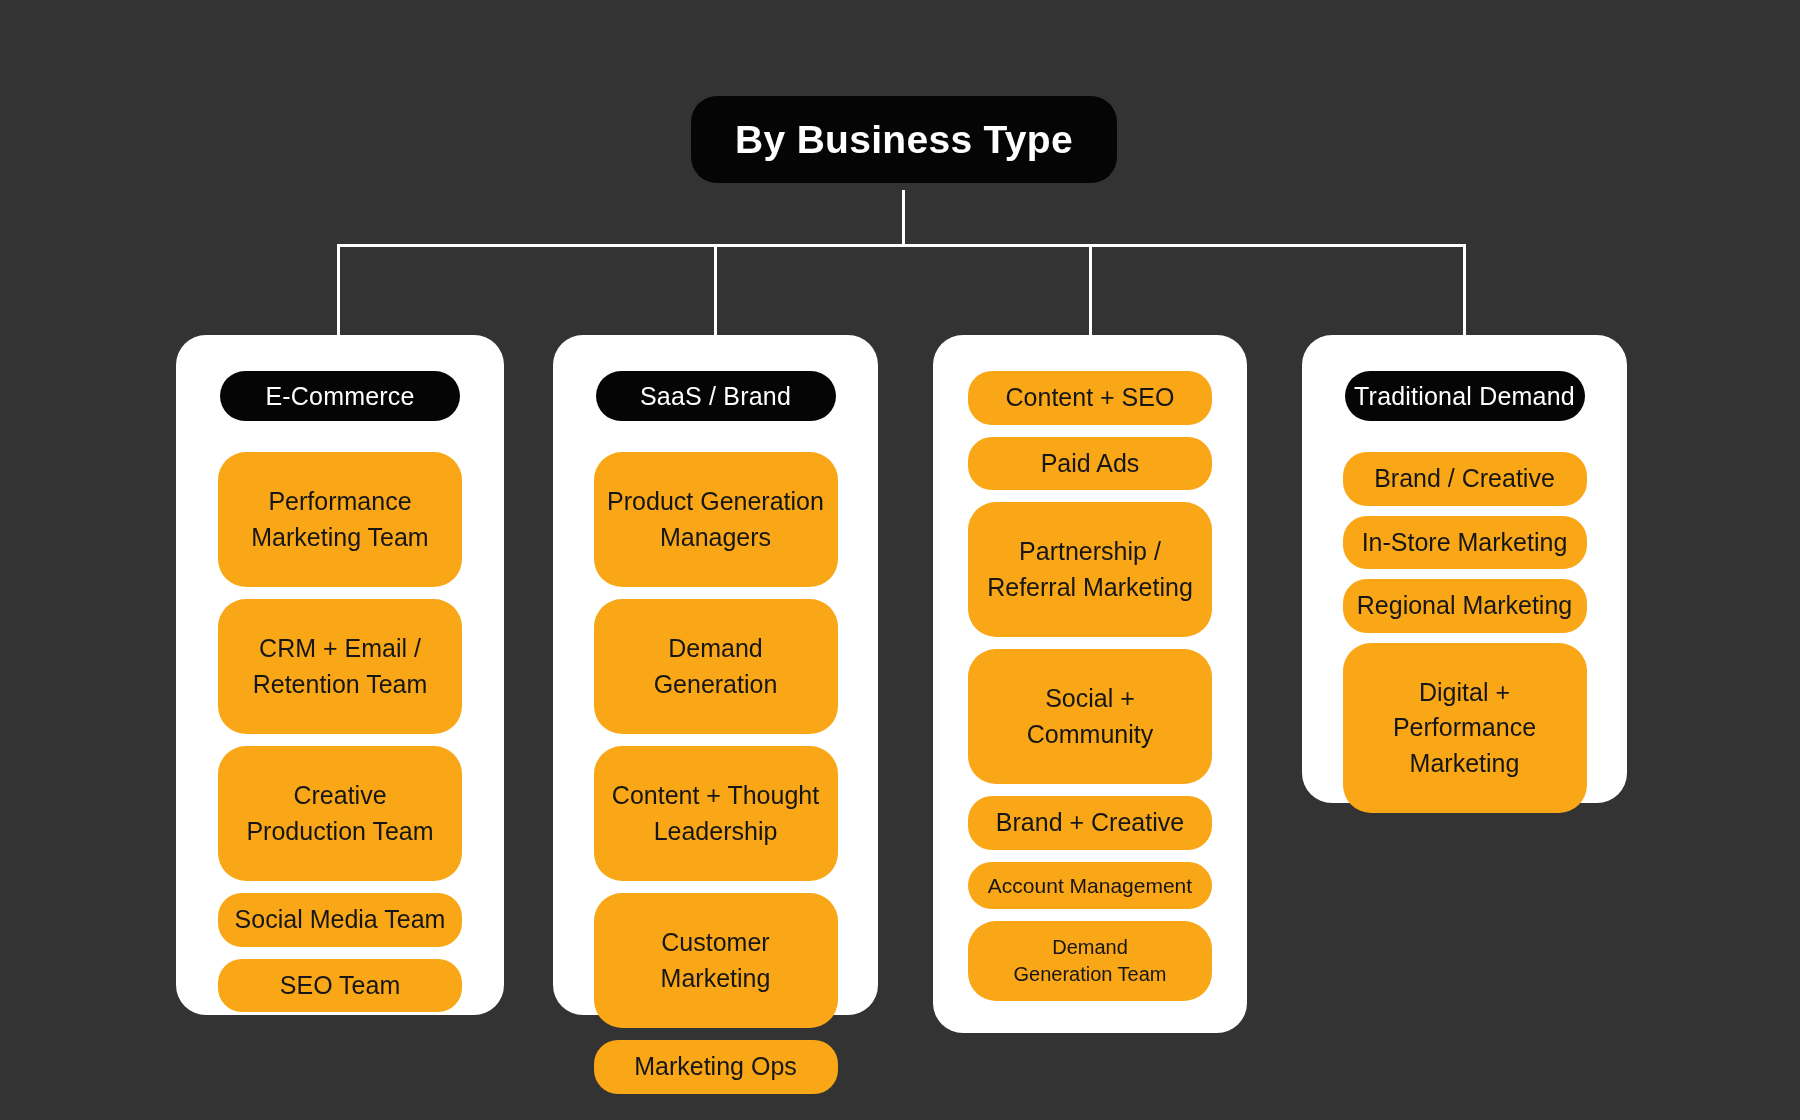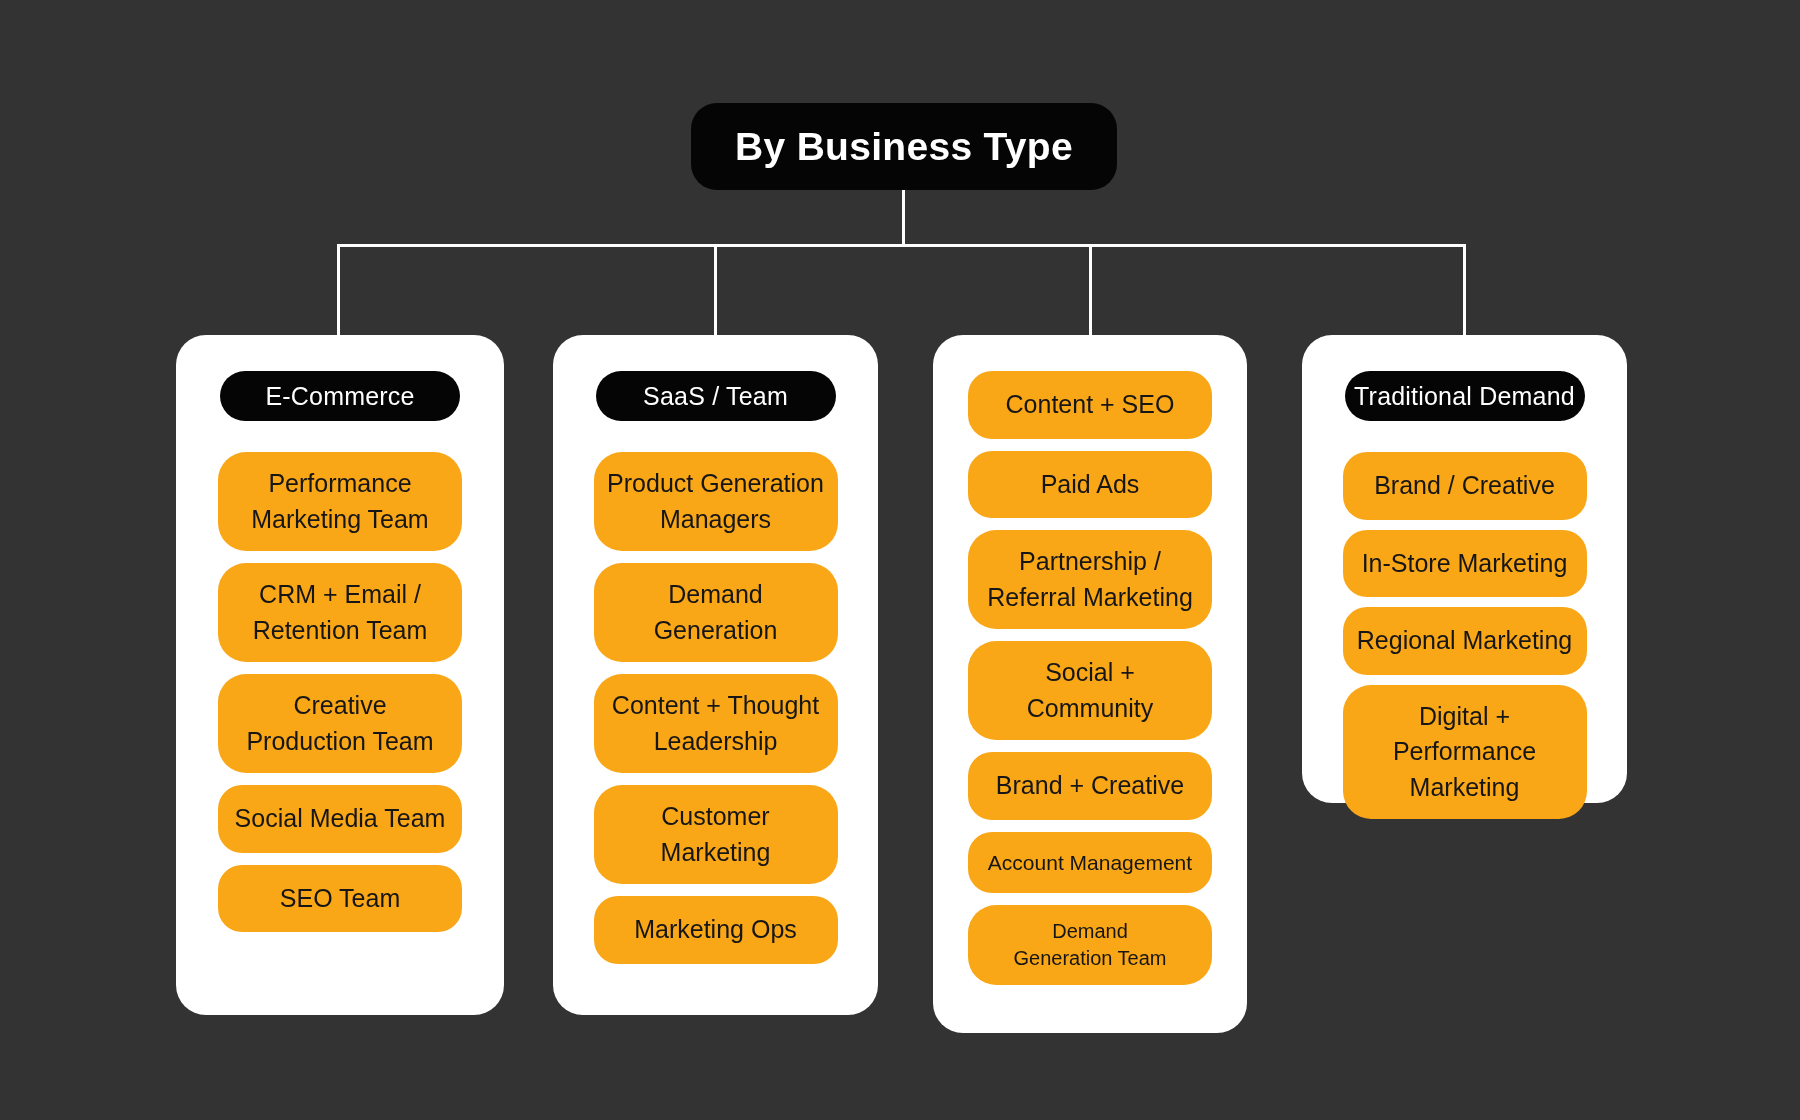--- a/index.html
+++ b/index.html
@@ -6,21 +6,21 @@
   .canvas {
     position: relative;
     width: 1800px;
     height: 1120px;
     background: var(--bg, #333333);
     font-family: "Liberation Sans", sans-serif;
     overflow: hidden;
   }
   .title-box {
     position: absolute;
-    left: 691px; top: 103px;
+    left: 691px; top: 96px;
     width: 426px; height: 87px;
     background: var(--node, #050505);
     border-radius: 26px;
     color: #ffffff;
     display: flex; align-items: center; justify-content: center;
     font-size: 39px; font-weight: 700; letter-spacing: 0.3px;
   }
   .line { position: absolute; background: var(--connector, #ffffff); }
   .card {
     position: absolute;
@@ -48,26 +48,26 @@
   .btn {
     width: 244px;
     box-sizing: border-box;
     background: var(--accent, #F9A617);
     border-radius: 24px;
     color: var(--ink, #161616);
     font-size: 25px; font-weight: 500;
     text-align: center;
     white-space: pre-line;
     line-height: 1.42;
-    padding: 16px 6px;
+    padding: 9px 6px;
     margin-bottom: 12px;
     display: flex; align-items: center; justify-content: center;
     flex: none;
   }
-  .btn.multi { border-radius: 28px; padding: 14px 6px; }
+  .btn.multi { border-radius: 28px; padding: 32px 6px; }
   .btn.sm { font-size: 21px; }
   .btn.sm.multi { font-size: 20px; line-height: 1.35; padding: 13px 6px; }
   .card.c4 .btn { margin-bottom: 10px; }
 </style>
 </head>
 <body>
 
 <div class="canvas">
 
   <div class="title-box">
@@ -90,21 +90,21 @@
     <div class="btn multi">CRM + Email /
 Retention Team</div>
     <div class="btn multi">Creative
 Production Team</div>
     <div class="btn">Social Media Team</div>
     <div class="btn">SEO Team</div>
   </div>
 
   <div class="card c2">
     <div class="pill">
-      <span>SaaS / Team</span>
+      <span>SaaS / Brand</span>
     </div>
     <div class="btn multi">Product Generation
 Managers</div>
     <div class="btn multi">Demand
 Generation</div>
     <div class="btn multi">Content + Thought
 Leadership</div>
     <div class="btn multi">Customer
 Marketing</div>
     <div class="btn">Marketing Ops</div>

